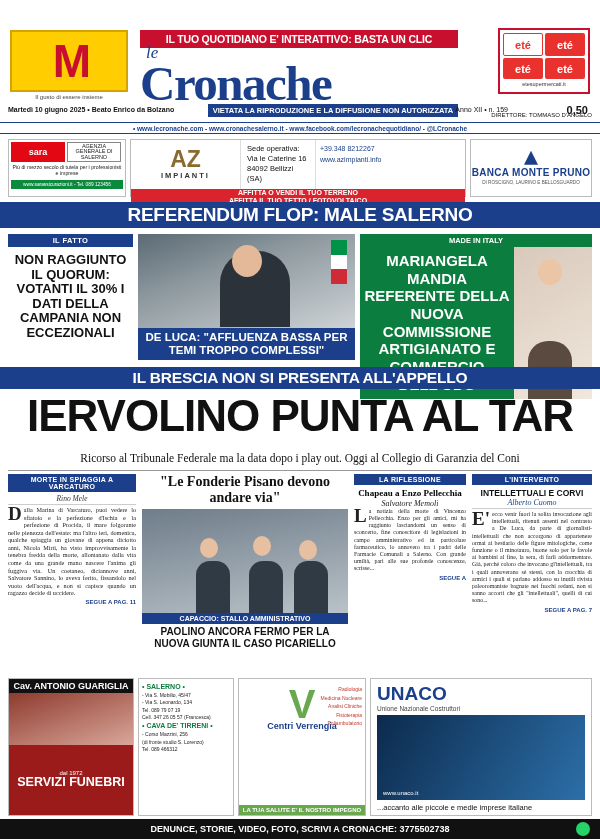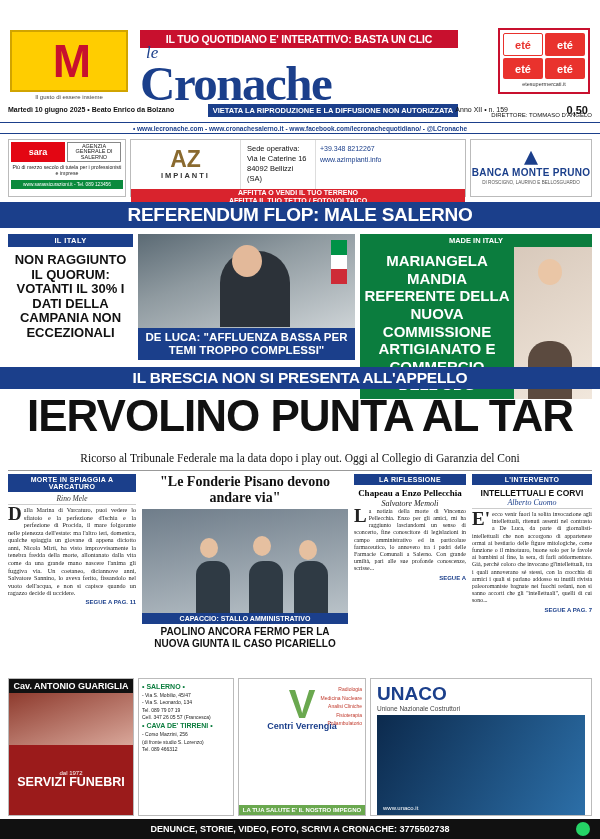--- a/index.html
+++ b/index.html
@@ -258,21 +258,21 @@
       <div class="bank-ico"></div>
       <div class="bank-name">BANCA MONTE PRUNO</div>
       <div class="bank-sub">DI ROSCIGNO, LAURINO E BELLOSGUARDO</div>
     </div>
   </div>
 
   <div class="ref-bar">REFERENDUM FLOP: MALE SALERNO</div>
 
   <div class="row2">
     <div class="col-fatto">
-      <div class="tag">IL ITALY</div>
+      <div class="tag">IL FATTO</div>
       <div class="fatto-head">NON RAGGIUNTO IL QUORUM: VOTANTI IL 30% I DATI DELLA CAMPANIA NON ECCEZIONALI</div>
     </div>
 
     <div class="col-deluca">
       <div class="deluca-photo">
         <div class="dl-figure"></div>
         <div class="dl-head"></div>
         <div class="dl-flag"></div>
       </div>
       <div class="dl-cap">DE LUCA: "AFFLUENZA BASSA PER TEMI TROPPO COMPLESSI"</div>
@@ -368,20 +368,21 @@
       <div class="vv-name">Centri Verrengia</div>
       <div class="vv-foot">LA TUA SALUTE E' IL NOSTRO IMPEGNO</div>
     </div>
 
     <div class="ad-unaco">
       <div class="un-h">UNACO</div>
       <div class="un-sub">Unione Nazionale Costruttori</div>
       <div class="un-photo">
         <div class="un-url">www.unaco.it</div>
       </div>
+      <div class="un-foot">...accanto alle piccole e medie imprese italiane</div>
     </div>
   </div>
 
   <div class="footer-bar">
     <span>DENUNCE, STORIE, VIDEO, FOTO, SCRIVI A CRONACHE: 3775502738</span>
     <span class="wa"></span>
   </div>
 </div>
 
 </body></html>

